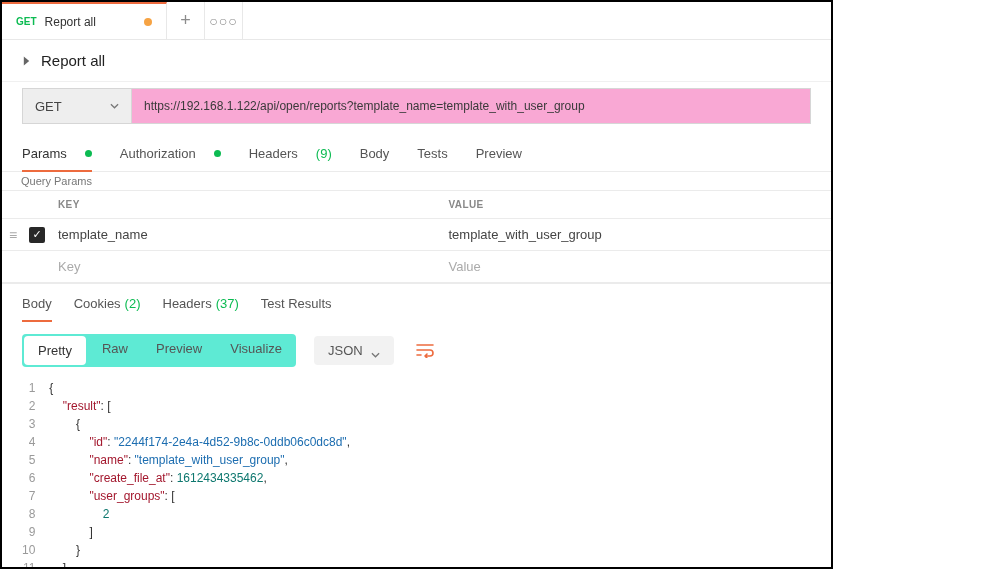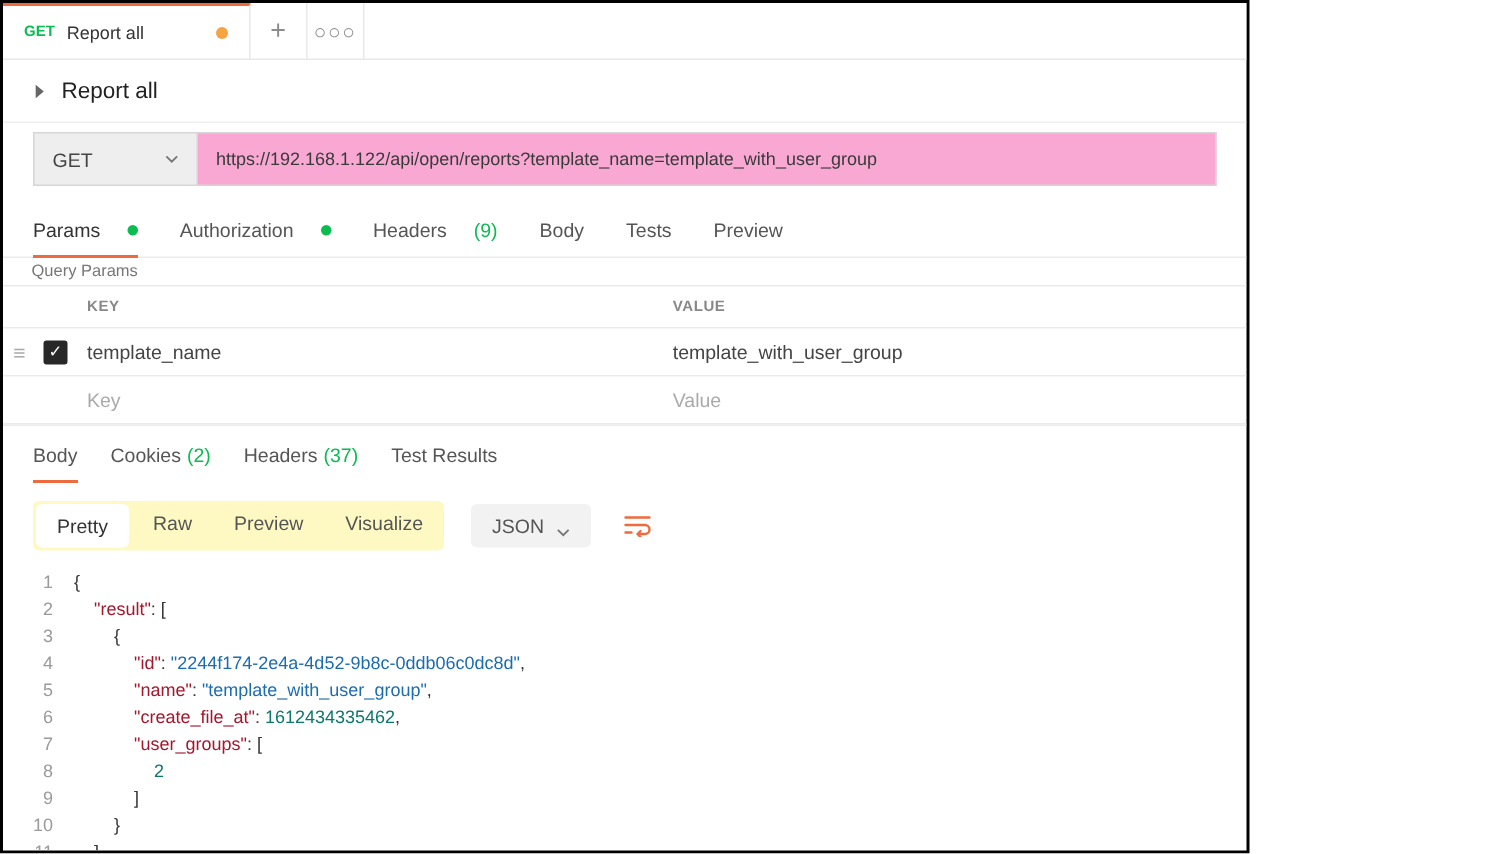--- a/index.html
+++ b/index.html
@@ -31,21 +31,21 @@
 .col-value{flex:1;padding-left:8px}
 .params-row{display:flex;align-items:center;height:32px;border-bottom:1px solid #ebebeb;font-size:13px;color:#444}
 .handle{width:22px;display:flex;align-items:center;justify-content:center;color:#aaa;font-size:14px}
 .chk{width:26px;display:flex;align-items:center;justify-content:center}
 .chk-box{width:16px;height:16px;background:#282828;border-radius:2px;display:flex;align-items:center;justify-content:center;color:#fff;font-size:11px}
 .placeholder{color:#aaa}
 .response-tabs{display:flex;padding:8px 20px 0;gap:22px;font-size:13px;color:#555;border-top:1px solid #ebebeb}
 .response-tab{padding:4px 0 10px;cursor:pointer;position:relative;display:flex;align-items:center;gap:4px}
 .response-tab.active::after{content:"";position:absolute;left:0;right:0;bottom:-1px;height:2px;background:#ed6b3e}
 .view-toolbar{display:flex;align-items:center;padding:12px 20px;gap:0;font-size:13px;color:#555}
-.view-group{display:flex;background:#fef9c3;border-radius:4px;margin-right:18px}
+.view-group{display:flex;background:#5eead4;border-radius:4px;margin-right:18px}
 .view-btn{padding:7px 14px;cursor:pointer}
 .view-btn.active{background:#fff;color:#333;border-radius:4px;margin:2px}
 .json-select{display:flex;align-items:flex-end;gap:8px;background:#f2f2f2;padding:7px 14px;border-radius:4px;cursor:pointer;margin-right:14px}
 .wrap-btn{width:34px;height:34px;display:flex;align-items:center;justify-content:center;cursor:pointer;color:#ed6b3e;border-radius:4px}
 .code{display:flex;font-family:Menlo,Consolas,monospace;font-size:12px;line-height:18px;padding-left:20px;overflow:hidden}
 .gutter{text-align:right;color:#9a9a9a;padding-right:14px;user-select:none}
 .gutter div{height:18px}
 .code-body{position:relative}
 .code-line{height:18px;white-space:pre}
 .tok-key{color:#a3172d}

